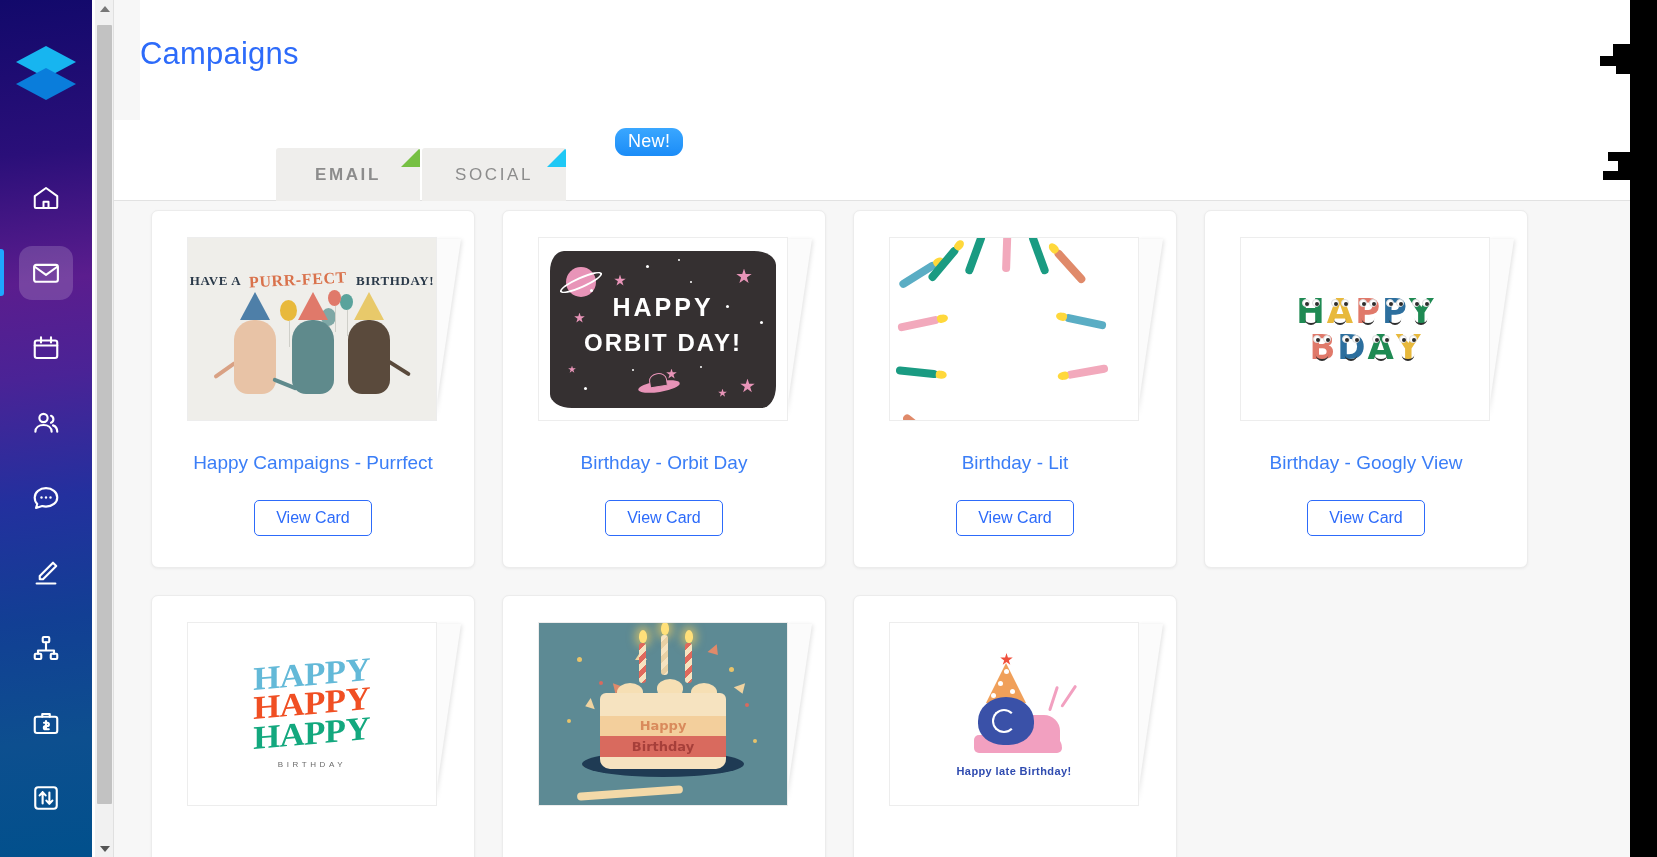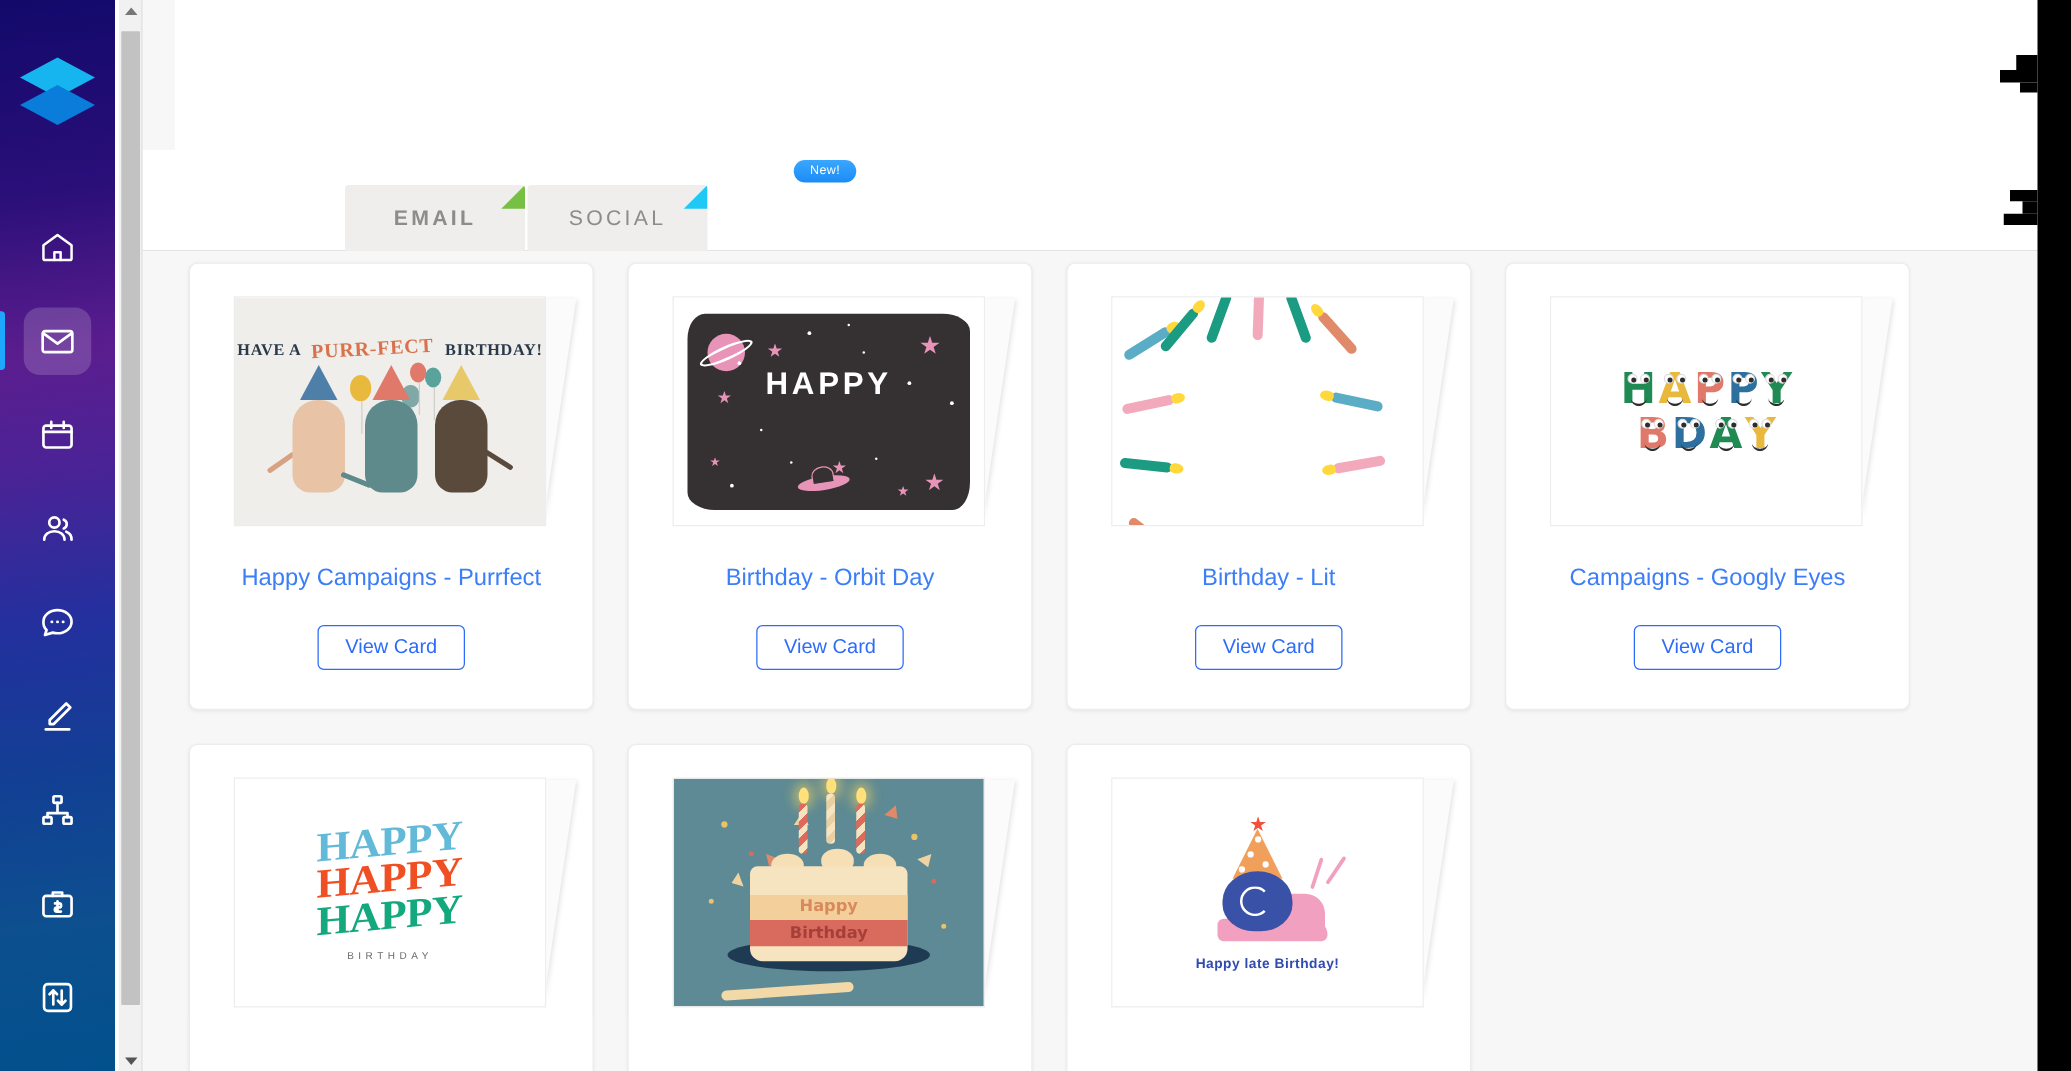--- a/index.html
+++ b/index.html
@@ -81,23 +81,23 @@
   .tab.active {
     background:#ffffff; color:#2d6bfa;
     border:1px solid #dedede; border-bottom:1px solid #ffffff;
     height:56px; z-index:3;
   }
   .tab.active .corner { border-right-color:#1fc8f5; top:-1px; right:-1px; }
   .tab-email  { left:162px;font-weight:bold; }
   .tab-social { left:308px; }
   .tab-cards  { left:451px; width:144px; }
   .badge-new {
-    position:absolute; left:521px; top:128px; z-index:6;
+    position:absolute; left:501px; top:128px; z-index:6;
     background:linear-gradient(180deg,#3aa7ff,#1b8cf7);
-    color:#fff; font-size:10px; padding:3px 13px 4px 13px;
+    color:#fff; font-size:18px; padding:3px 13px 4px 13px;
     border-radius:11px; letter-spacing:.3px; white-space:nowrap;
   }
   .tab-underline {
     position:absolute; left:0; top:200px; width:100%; height:1px; background:#e2e2e2;
   }
 
   
   .grid-area {
     position:absolute; left:0; top:201px; right:0; bottom:0;
     background:#f7f7f7; padding:9px 0 0 37px;
@@ -387,20 +387,21 @@
     <div class="sb-thumb"></div>
     <div class="sb-arrow sb-down" style="position:absolute;bottom:0;left:0;">
         <i></i>
       </div>
   </div>
 
   <div class="content">
 
     <div class="left-gutter"></div>
 
+    <div class="page-title">Campaigns</div>
 
     <div class="tab-underline"></div>
 
     <div class="tabstrip">
       <div class="tab tab-email">
         <span class="corner"></span>
         <span>EMAIL</span>
       </div>
       <div class="tab t-social tab-social">
         <span class="corner"></span>
@@ -451,20 +452,21 @@
 
         <div class="ccard">
           <div class="thumb-wrap">
             <div class="fold"></div>
             <div class="thumb">
               <div class="art a2">
                 <div class="blob">
                   <div class="planet"></div>
                     <div class="ring"></div>
                   <div class="t1">HAPPY</div>
+                  <div class="t2">ORBIT DAY!</div>
                   <div class="ufo"></div>
                   <div class="star" style="left:64px;top:24px;width:12px;height:12px;"></div>
                   <div class="star" style="left:186px;top:18px;width:16px;height:16px;"></div>
                   <div class="star" style="left:190px;bottom:14px;width:15px;height:15px;"></div>
                   <div class="star" style="left:24px;top:62px;width:11px;height:11px;"></div>
                   <div class="star" style="left:116px;bottom:28px;width:11px;height:11px;"></div>
                   <div class="star" style="left:168px;bottom:10px;width:9px;height:9px;"></div>
                   <div class="star" style="left:18px;bottom:34px;width:8px;height:8px;"></div>
                   <div class="dot" style="left:40px;top:38px;width:3px;height:3px;"></div>
                   <div class="dot" style="left:96px;top:14px;width:3px;height:3px;"></div>
@@ -550,21 +552,21 @@
                         <i></i>
                       </span><span class="mouth"></span></span>
                   <span class="gl" style="color:#e8b93c;">Y<span class="eyes">
                         <i></i>
                         <i></i>
                       </span><span class="mouth"></span></span>
                 </div>
               </div>
             </div>
           </div>
-          <div class="ccard-title">Campaigns - Googly Eyes</div>
+          <div class="ccard-title">Birthday - Googly View</div>
           <button class="view-btn">View Card</button>
         </div>
 
         <div class="ccard">
           <div class="thumb-wrap">
             <div class="fold"></div>
             <div class="thumb">
               <div class="art a5">
                 <div class="w w1">HAPPY</div>
                 <div class="w w2">HAPPY</div>

